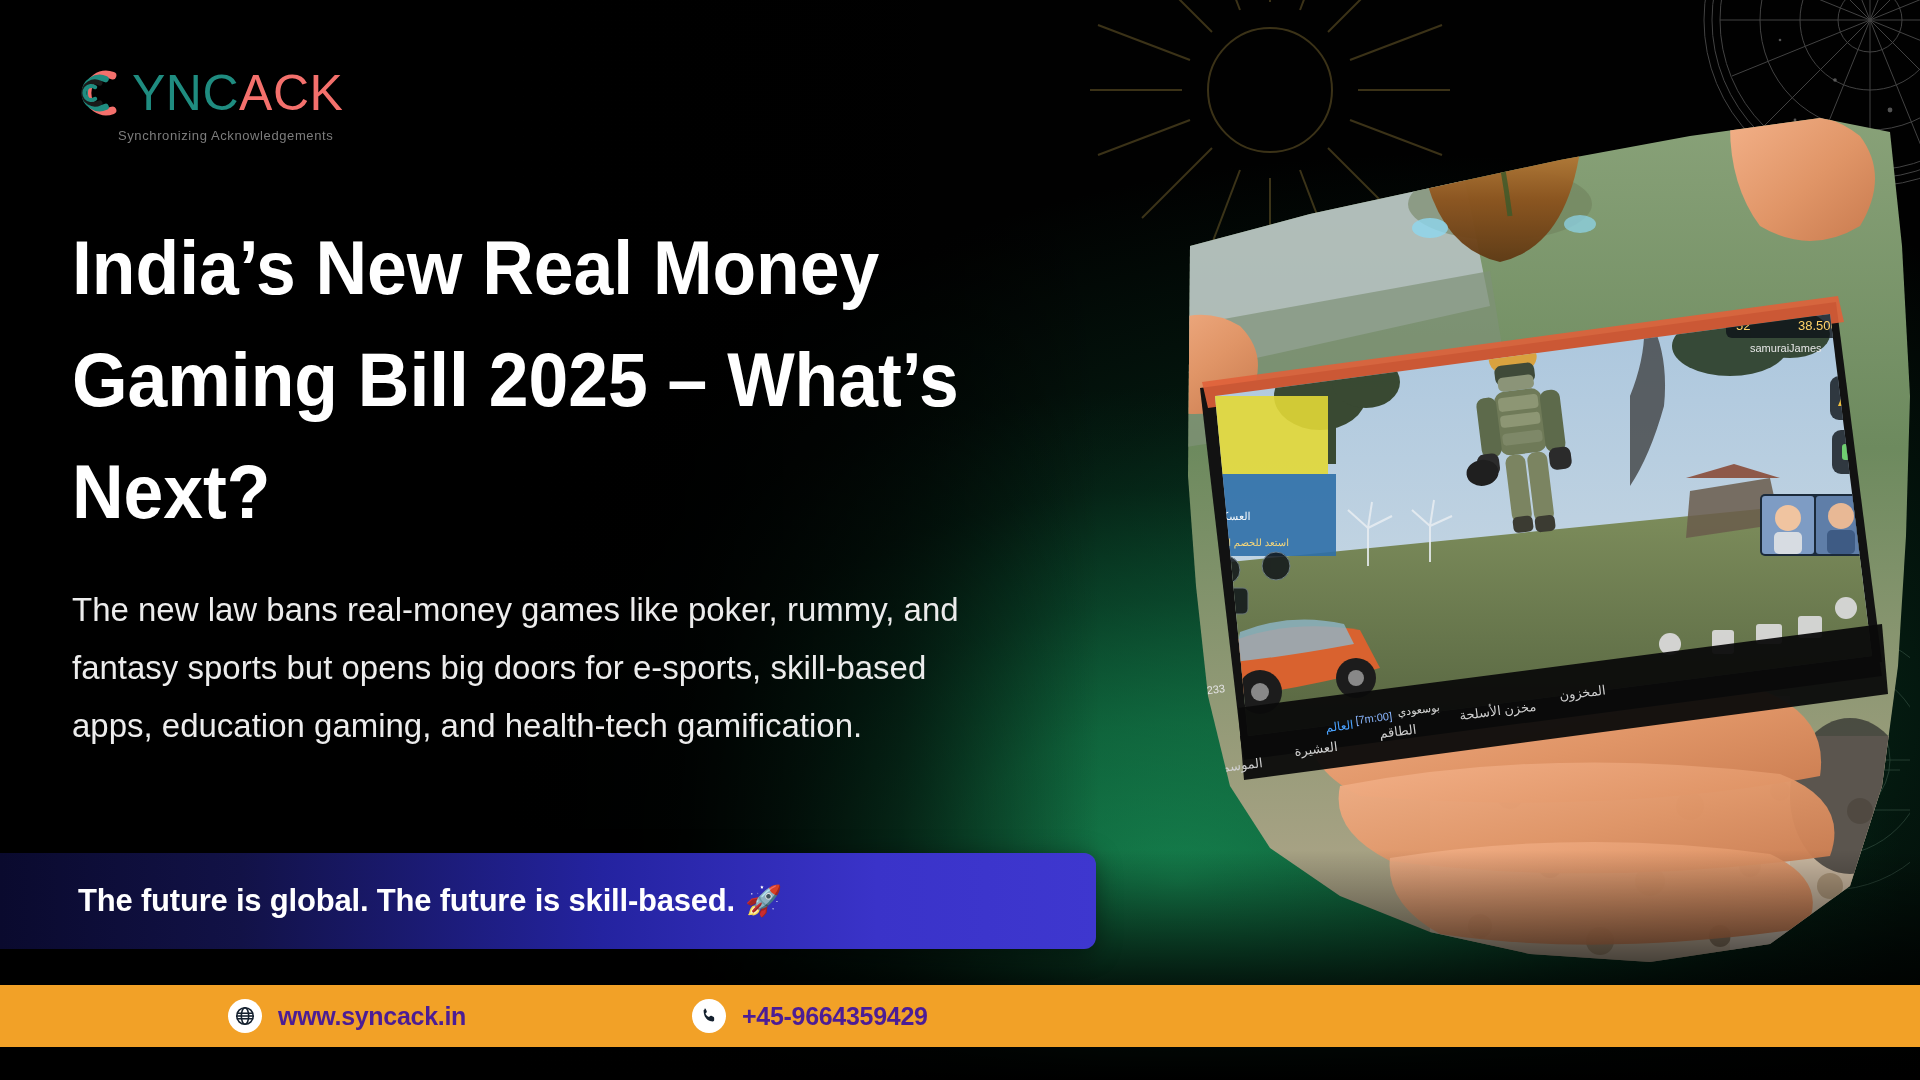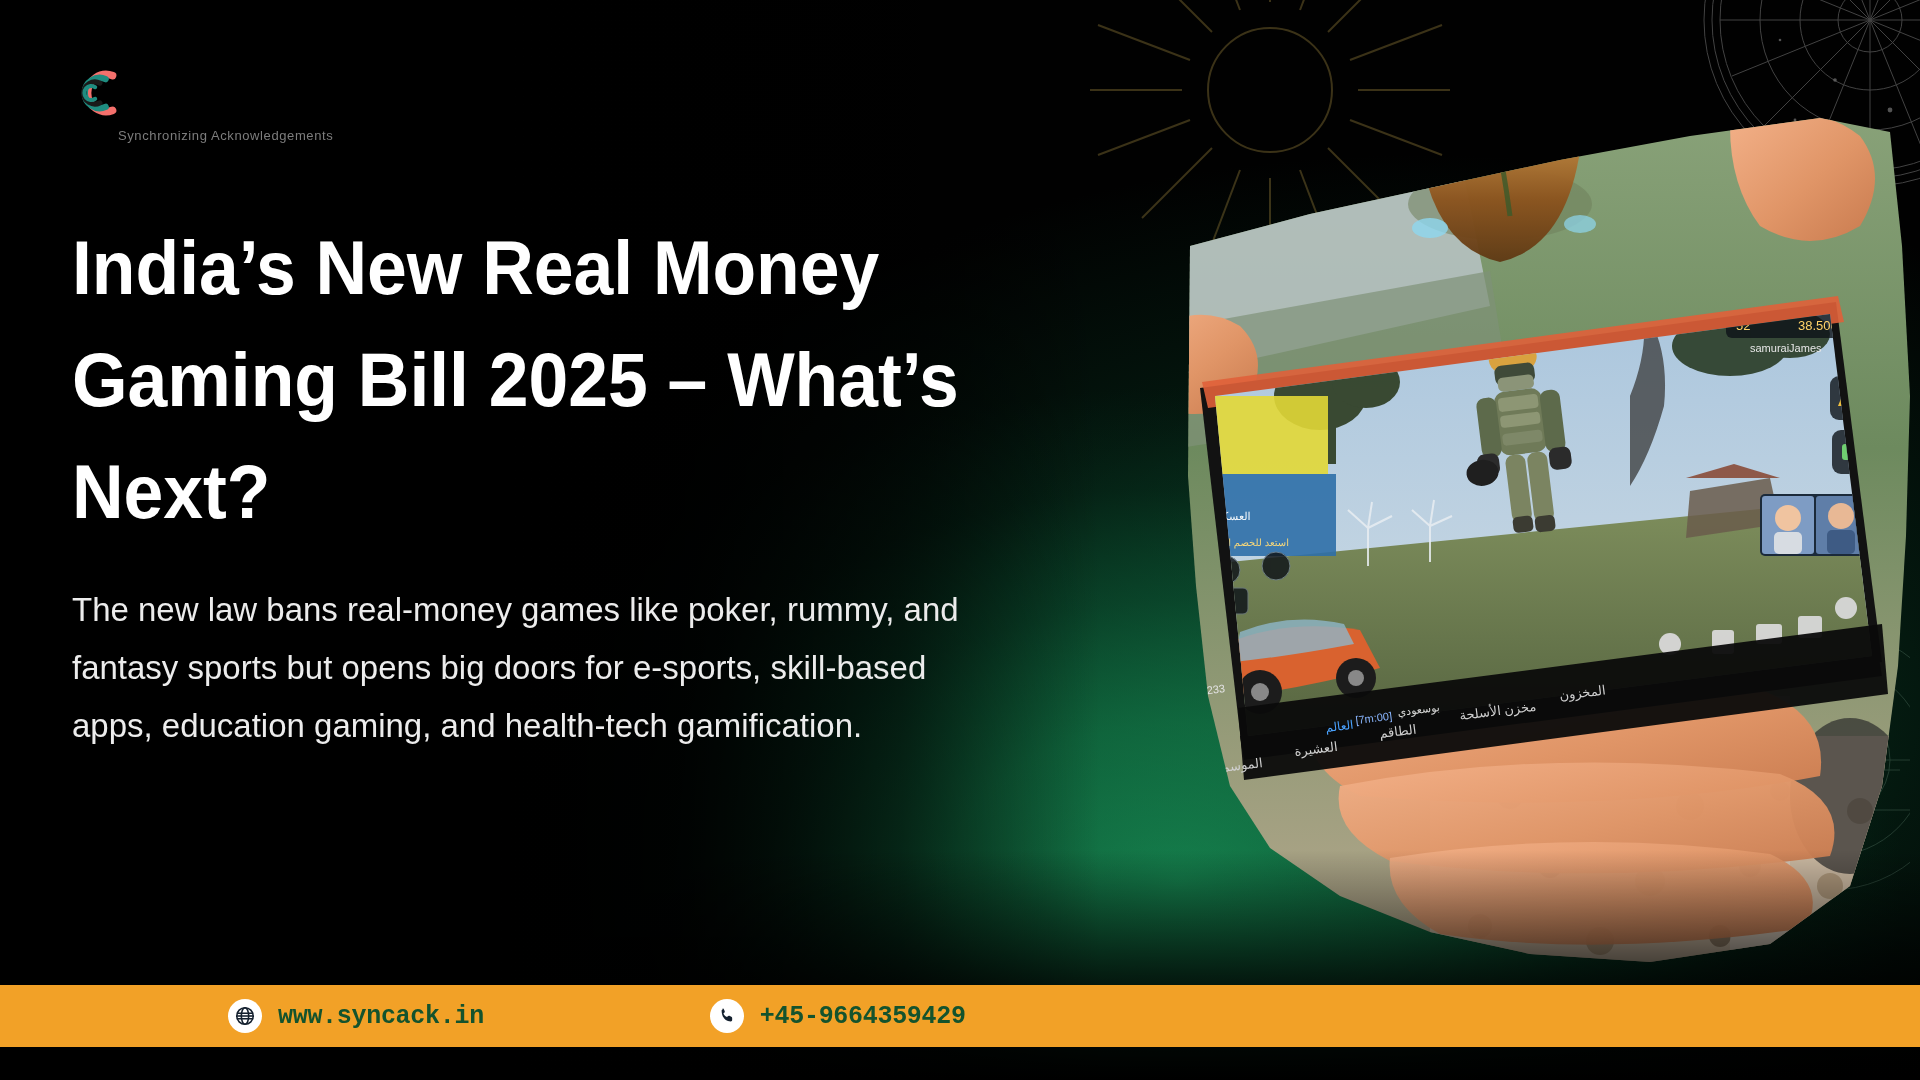--- a/index.html
+++ b/index.html
@@ -144,22 +144,22 @@
   .footer-item.web { margin-left:228px; }
   .footer-item.phone { margin-left:226px; }
   .ficon {
     width:34px; height:34px; border-radius:50%;
     background:#ffffff;
     display:flex; align-items:center; justify-content:center;
     flex:0 0 34px;
   }
   .ftext {
     margin-left:16px;
-    color:#14532d;
-    font-family:Liberation Mono, monospace;
+    color:#4c1d95;
+    font-family:Liberation Sans, sans-serif;
     font-weight:700;
     font-size:25px;
     letter-spacing:-0.3px;
     white-space:nowrap;
   }
 
   
   .photo-stage {
     position:absolute; left:1130px; top:96px;
     width:790px; height:880px;
@@ -463,28 +463,32 @@
   <div class="logo-wrap">
     <div class="logo-row">
       <svg class="logo-mark" viewBox="0 0 100 100">
         <g fill="none" stroke-linecap="round">
           <path d="M70 20 A32 32 0 1 0 70 80" stroke="#F4706C" stroke-width="13"></path>
           <path d="M58 26 A26 26 0 1 0 58 74" stroke="#1F8C80" stroke-width="11"></path>
           <path d="M48 33 A19 19 0 1 0 48 67" stroke="#1a1a1a" stroke-width="9"></path>
           <path d="M40 40 A12 12 0 1 0 40 60" stroke="#1F8C80" stroke-width="7"></path>
         </g>
       </svg>
+      <div class="logo-word"><span class="logo-teal">YNC</span><span class="logo-coral">ACK</span></div>
     </div>
     <div class="logo-tagline">Synchronizing Acknowledgements</div>
   </div>
 
   <h1 class="headline">India’s New Real Money Gaming Bill 2025 – What’s Next?</h1>
 
   <p class="subtext">The new law bans real-money games like poker, rummy, and fantasy sports but opens big doors for e-sports, skill-based apps, education gaming, and health-tech gamification.</p>
 
+  <div class="banner">
+    <div class="banner-text"><span>The future is global. The future is skill-based.</span><span class="banner-emoji">🚀</span></div>
+  </div>
 
   <div class="footer">
     <div class="footer-item web">
       <span class="ficon">
         <svg width="22" height="22" viewBox="0 0 24 24" fill="none" stroke="#14202e" stroke-width="1.7">
           <circle cx="12" cy="12" r="9"></circle>
           <ellipse cx="12" cy="12" rx="4" ry="9"></ellipse>
           <line x1="3" y1="9" x2="21" y2="9"></line>
           <line x1="3" y1="15" x2="21" y2="15"></line>
           <line x1="3" y1="12" x2="21" y2="12"></line>

